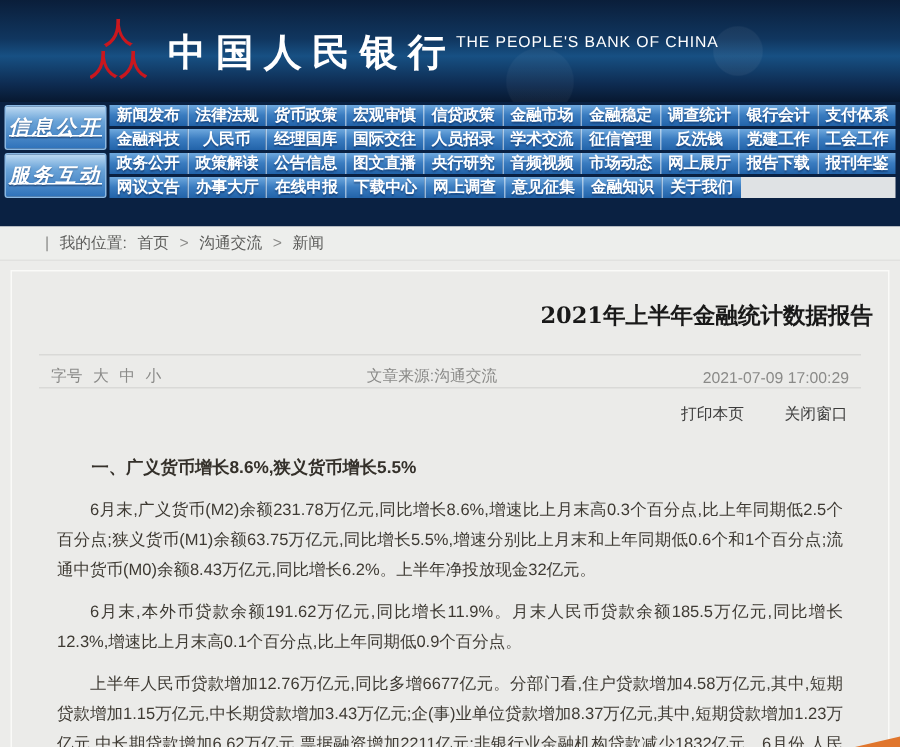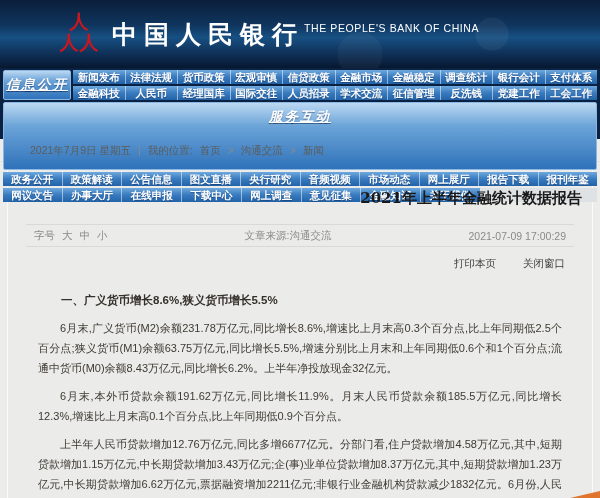--- a/index.html
+++ b/index.html
@@ -21,21 +21,21 @@
   .emblem{width:38px;height:46px;margin-right:14px;flex:0 0 auto;}
   .bank-names{display:flex;flex-direction:row;}
   .bank-cn{
     color:#fff;font-family:"DejaVu Serif",serif;font-weight:bold;
     font-size:25px;letter-spacing:7px;line-height:27px;
   }
   .bank-en{color:#fff;font-size:10.5px;letter-spacing:.6px;line-height:14px;}
   
   .nav{background:var(--nav-bg,#0a2142);padding:2px 3px 3px;}
   .nav-section{display:flex;gap:2px;margin-bottom:2px;height:30px;}
-  .nav-section:last-child{margin-bottom:4px;flex-direction:column;}
+  .nav-section:last-child{margin-bottom:16px;}
   .nav-label{
     flex:0 0 68px;color:#fff;font-style:italic;font-weight:bold;font-size:13.5px;
     letter-spacing:2px;text-align:center;line-height:28px;
     background:linear-gradient(180deg,#bcd9f2 0%,#6ba4d8 35%,#2f72ba 100%);
     border:1px solid #8ab8e3;border-radius:2px;box-sizing:border-box;
     text-shadow:0 1px 1px rgba(0,20,60,.45);cursor:pointer;text-decoration:underline;
   }
   .nav-rows{flex:1;display:flex;flex-direction:column;gap:2px;}
   .nav-row{flex:1;display:flex;}
   .nav-item{
@@ -61,21 +61,21 @@
   .content-box{
     margin:6px 7px 0;border:1px solid #fafaf8;background:#ebebe9;
     min-height:418px;box-sizing:border-box;
   }
   .article-title{
     text-align:right;font-family:"DejaVu Serif",serif;font-weight:bold;
     font-size:15px;color:#191919;padding:20px 10px 16px;
   }
   .meta-row{
     margin:0 18px;height:21px;border-top:1px solid #d9d9d7;border-bottom:1px solid #d9d9d7;
-    display:flex;justify-content:space-between;align-items:center;
+    display:flex;justify-content:space-between;align-items:flex-end;
     font-size:10.5px;color:var(--meta-gray,#8a8a88);padding:0 8px;
   }
   .meta-left{display:flex;gap:7px;align-items:center;}
   .font-size-opt{cursor:pointer;}
   .action-row{text-align:right;padding:10px 27px 0;font-size:10.5px;}
   .action-link{color:#3c3c3c;margin-left:24px;cursor:pointer;text-align:right;}
   .article-body{padding:4px 30px 12px;font-size:11px;line-height:20px;color:var(--text-dark,#3e3a33);}
   .sec-h{font-weight:bold;text-indent:2em;margin:15px 0 0;font-size:11.5px;color:#34302a;}
   .sec-p{text-indent:2em;margin:8px 0 0;text-align:justify;}
   
@@ -154,21 +154,20 @@
           <a class="nav-item">意见征集</a>
           <a class="nav-item">金融知识</a>
           <a class="nav-item">关于我们</a>
           <div class="nav-fill" style="flex-grow: 2;"></div>
         </div>
       </div>
     </div>
   </div>
 
 <div class="breadcrumb">
-  <span>2021年7月9日 星期五</span>
   <span class="crumb-sep">|</span>
   <span>我的位置:</span>
   <span style="display:flex;gap:7px;">
       <a class="crumb-link">首页</a>
       <span class="crumb-sep">&gt;</span>
       <a class="crumb-link">沟通交流</a>
       <span class="crumb-sep">&gt;</span>
       <a class="crumb-link">新闻</a>
     </span>
 </div>

